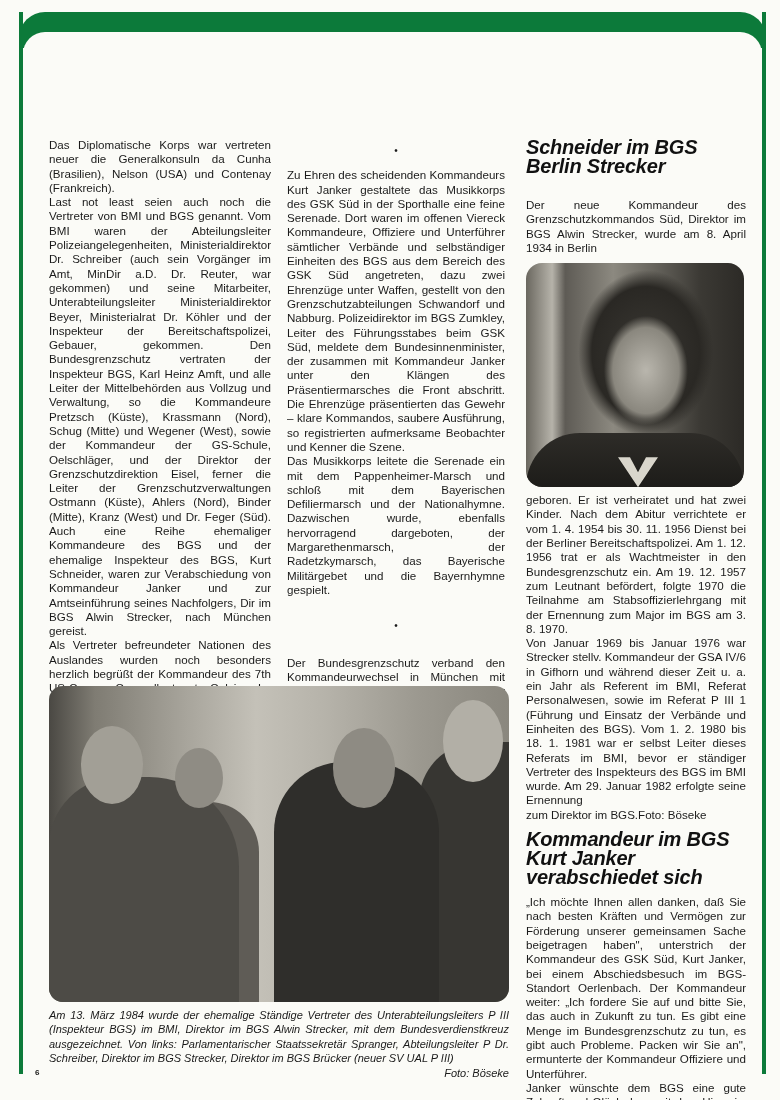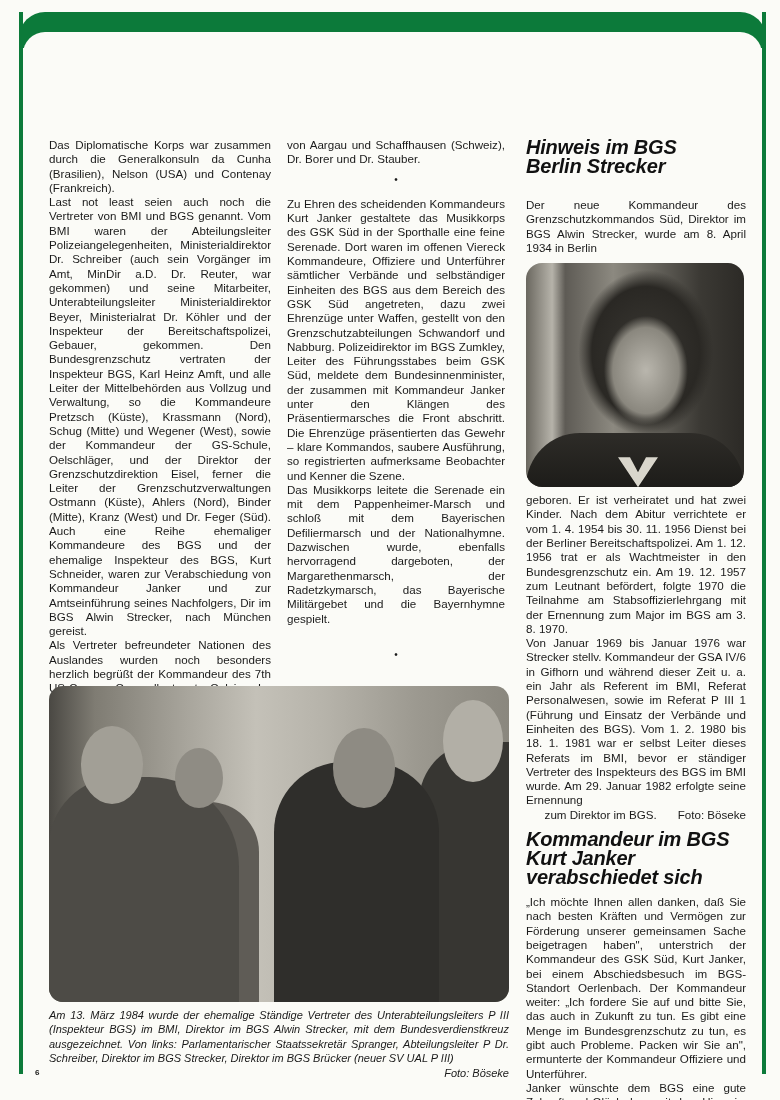--- a/index.html
+++ b/index.html
@@ -21,21 +21,21 @@
   .frame-top-inner {
     position:absolute; left:23px; top:32px; width:739px; height:40px;
     background:#fbfbf7; border-radius:22px 22px 0 0;
   }
   .col { position:absolute; font-size:11.6px; line-height:14.3px; text-align:justify; }
   .col p { margin:0; }
   .col1 { left:49px; top:138px; width:222px; }
   .col2 { left:287px; top:138px; width:218px; }
   .col3 { left:526px; top:138px; width:220px; }
   .star { text-align:center; margin:6px 0 10px; font-size:10px; }
-  .sign { display:flex; justify-content:flex-end;gap:21px; }
+  .sign { display:flex; justify-content:flex-start; }
   h2 {
     margin:0; font-family:"Liberation Sans", sans-serif; font-weight:900;
     font-style:italic; font-size:20px; line-height:19px; color:#111;
     letter-spacing:-0.2px;
   }
   .portrait {
     width:218px; height:224px; border-radius:16px; margin:8px 0 6px;
     background:
       radial-gradient(ellipse 60px 78px at 55% 48%, #b9b6ad 0%, #8a877e 55%, transparent 70%),
       radial-gradient(ellipse 90px 110px at 55% 40%, #3a3833 0%, #2a2824 60%, transparent 75%),
@@ -74,41 +74,40 @@
   .pagenum { position:absolute; left:35px; top:1068px; font-size:8px; font-weight:bold; }
 </style>
 </head>
 <body>
 
 <div class="frame-top"></div>
 <div class="frame-top-inner"></div>
 <div class="frame"></div>
 
 <div class="col col1">
-  <p>Das Diplomatische Korps war zusammen durch die Generalkonsuln da Cunha (Brasilien), Nelson (USA) und Contenay (Frankreich).</p>
+  <p>Das Diplomatische Korps war vertreten neuer die Generalkonsuln da Cunha (Brasilien), Nelson (USA) und Contenay (Frankreich).</p>
   <p>Last not least seien auch noch die Vertreter von BMI und BGS genannt. Vom BMI waren der Abteilungsleiter Polizeiangelegenheiten, Ministerialdirektor Dr. Schreiber (auch sein Vorgänger im Amt, MinDir a.D. Dr. Reuter, war gekommen) und seine Mitarbeiter, Unterabteilungsleiter Ministerialdirektor Beyer, Ministerialrat Dr. Köhler und der Inspekteur der Bereitschaftspolizei, Gebauer, gekommen. Den Bundesgrenzschutz vertraten der Inspekteur BGS, Karl Heinz Amft, und alle Leiter der Mittelbehörden aus Vollzug und Verwaltung, so die Kommandeure Pretzsch (Küste), Krassmann (Nord), Schug (Mitte) und Wegener (West), sowie der Kommandeur der GS-Schule, Oelschläger, und der Direktor der Grenzschutzdirektion Eisel, ferner die Leiter der Grenzschutzverwaltungen Ostmann (Küste), Ahlers (Nord), Binder (Mitte), Kranz (West) und Dr. Feger (Süd). Auch eine Reihe ehemaliger Kommandeure des BGS und der ehemalige Inspekteur des BGS, Kurt Schneider, waren zur Verabschiedung von Kommandeur Janker und zur Amtseinführung seines Nachfolgers, Dir im BGS Alwin Strecker, nach München gereist.</p>
   <p>Als Vertreter befreundeter Nationen des Auslandes wurden noch besonders herzlich begrüßt der Kommandeur des 7th US-Corps, Generalleutnant Galvin, Le Lieutenant-Colonel Ruhr, Oberst Scott, Colonel Willard sowie die Polizeikommandanten</p>
 </div>
 
 <div class="col col2">
-  <p>von Aargau und Schaffhausen (Schweiz), Dr. Borer und Dr. Stauber.</p>
   <div class="star">•</div>
   <p>Zu Ehren des scheidenden Kommandeurs Kurt Janker gestaltete das Musikkorps des GSK Süd in der Sporthalle eine feine Serenade. Dort waren im offenen Viereck Kommandeure, Offiziere und Unterführer sämtlicher Verbände und selbständiger Einheiten des BGS aus dem Bereich des GSK Süd angetreten, dazu zwei Ehrenzüge unter Waffen, gestellt von den Grenzschutzabteilungen Schwandorf und Nabburg. Polizeidirektor im BGS Zumkley, Leiter des Führungsstabes beim GSK Süd, meldete dem Bundesinnenminister, der zusammen mit Kommandeur Janker unter den Klängen des Präsentiermarsches die Front abschritt. Die Ehrenzüge präsentierten das Gewehr – klare Kommandos, saubere Ausführung, so registrierten aufmerksame Beobachter und Kenner die Szene.</p>
   <p>Das Musikkorps leitete die Serenade ein mit dem Pappenheimer-Marsch und schloß mit dem Bayerischen Defiliermarsch und der Nationalhymne. Dazwischen wurde, ebenfalls hervorragend dargeboten, der Margarethenmarsch, der Radetzkymarsch, das Bayerische Militärgebet und die Bayernhymne gespielt.</p>
   <div class="star" style="margin:22px 0 22px">•</div>
   <p><span>Der Bundesgrenzschutz verband den Kommandeurwechsel in München mit einer Kommandeurtagung und einer Arbeitstagung der Leiter der Grenzschutzverwaltungen.</span></p>
   <div class="sign">
     <span></span>
     <span>Text und Fotos: owi</span>
   </div>
 </div>
 
 <div class="col col3">
   <h2>
-    <span>Hinweis im BGS</span><br>
+    <span>Schneider im BGS</span><br>
     <span>Berlin Strecker</span>
   </h2>
   <p style="margin-top:22px">Der neue Kommandeur des Grenzschutzkommandos Süd, Direktor im BGS Alwin Strecker, wurde am 8. April 1934 in Berlin</p>
   <div class="portrait" aria-label="Portrait Alwin Strecker">
     <div class="shoulders"></div>
     <div class="collar"></div>
   </div>
   <p>geboren. Er ist verheiratet und hat zwei Kinder. Nach dem Abitur verrichtete er vom 1. 4. 1954 bis 30. 11. 1956 Dienst bei der Berliner Bereitschaftspolizei. Am 1. 12. 1956 trat er als Wachtmeister in den Bundesgrenzschutz ein. Am 19. 12. 1957 zum Leutnant befördert, folgte 1970 die Teilnahme am Stabsoffizierlehrgang mit der Ernennung zum Major im BGS am 3. 8. 1970.</p>
   <p>Von Januar 1969 bis Januar 1976 war Strecker stellv. Kommandeur der GSA IV/6 in Gifhorn und während dieser Zeit u. a. ein Jahr als Referent im BMI, Referat Personalwesen, sowie im Referat P III 1 (Führung und Einsatz der Verbände und Einheiten des BGS). Vom 1. 2. 1980 bis 18. 1. 1981 war er selbst Leiter dieses Referats im BMI, bevor er ständiger Vertreter des Inspekteurs des BGS im BMI wurde. Am 29. Januar 1982 erfolgte seine Ernennung</p>
   <div class="sign">

